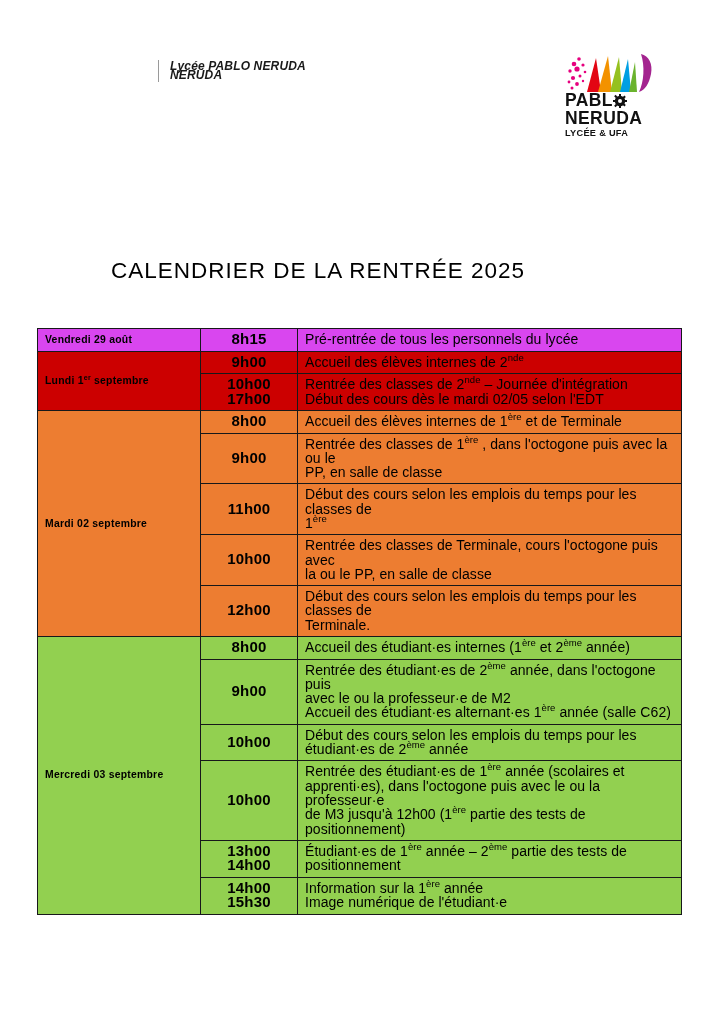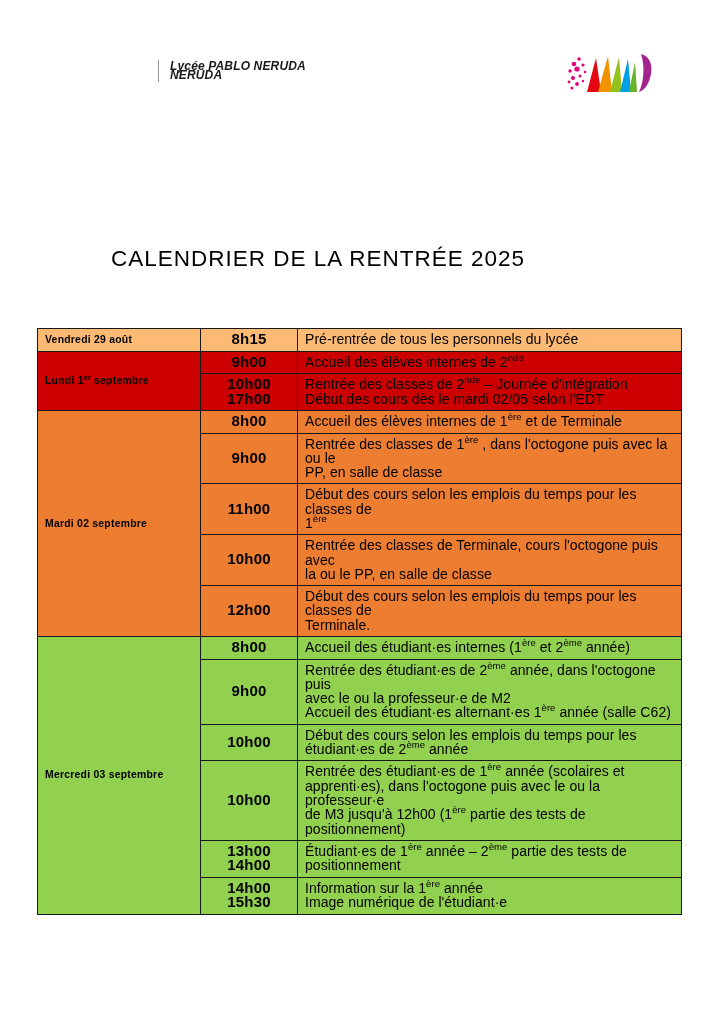--- a/index.html
+++ b/index.html
@@ -123,21 +123,21 @@
     font-weight: bold;
     letter-spacing: 0.3px;
     line-height: 11px;
     color: #111;
     margin-top: 1px;
   }
 
   
   .doc-title {
     position: absolute;
-    top: 246px;
+    top: 258px;
     left: 0;
     width: 636px;
     text-align: center;
     font-size: 22.5px;
     letter-spacing: 1.0px;
     font-weight: 400;
     color: #000;
   }
 
   
@@ -177,21 +177,21 @@
   }
   td.desc {
     font-size: 14px;
     line-height: 14.3px;
     letter-spacing: 0.06px;
     text-align: left;
     padding-left: 9px;
   }
   td .line { display: block; }
 
-  .row-blue   td { background: #fdba74; }
+  .row-blue   td { background: #d946ef; }
   .row-red    td { background: #cc0000; }
   .row-orange td { background: #ed7d31; }
   .row-green  td { background: #92d050; }
 
   sup { font-size: 0.68em; vertical-align: super; line-height: 0; }
 </style>
 </head>
 <body>
 
 <div class="header">
@@ -221,20 +221,40 @@
         <circle cx="18" cy="17" r="1.6"></circle>
           <circle cx="8" cy="30" r="2.1"></circle>
         <circle cx="15" cy="28" r="1.5"></circle>
           <circle cx="20" cy="24" r="1.3"></circle>
         <circle cx="4" cy="34" r="1.4"></circle>
           <circle cx="12" cy="36" r="1.9"></circle>
         <circle cx="18" cy="33" r="1.2"></circle>
           <circle cx="7" cy="40" r="1.5"></circle>
       </g>
     </svg>
+    <div class="pn-text">
+      <div class="pn-pablo">
+        <span>PABL</span><svg width="14" height="14" viewBox="0 0 14 14" style="vertical-align:-2px">
+            <circle cx="7" cy="7" r="5.2" fill="#111"></circle>
+            <g fill="#111">
+              <rect x="6" y="0" width="2" height="3"></rect>
+              <rect x="6" y="11" width="2" height="3"></rect>
+              <rect x="0" y="6" width="3" height="2"></rect>
+              <rect x="11" y="6" width="3" height="2"></rect>
+              <rect x="1.5" y="1.5" width="2.6" height="2" transform="rotate(45 2.8 2.5)"></rect>
+              <rect x="9.9" y="9.9" width="2.6" height="2" transform="rotate(45 11.2 10.9)"></rect>
+              <rect x="9.9" y="2.1" width="2.6" height="2" transform="rotate(-45 11.2 3.1)"></rect>
+              <rect x="1.5" y="10.5" width="2.6" height="2" transform="rotate(-45 2.8 11.5)"></rect>
+            </g>
+            <circle cx="7" cy="7" r="2" fill="#fff"></circle>
+          </svg>
+      </div>
+      <div class="pn-neruda">NERUDA</div>
+      <div class="pn-sub">LYCÉE &amp; UFA</div>
+    </div>
   </div>
 </div>
 
 <div class="doc-title">CALENDRIER DE LA RENTRÉE 2025</div>
 
 <div class="cal-wrap">
   <table class="cal">
     <colgroup>
       <col class="c-day">
         <col class="c-time">

